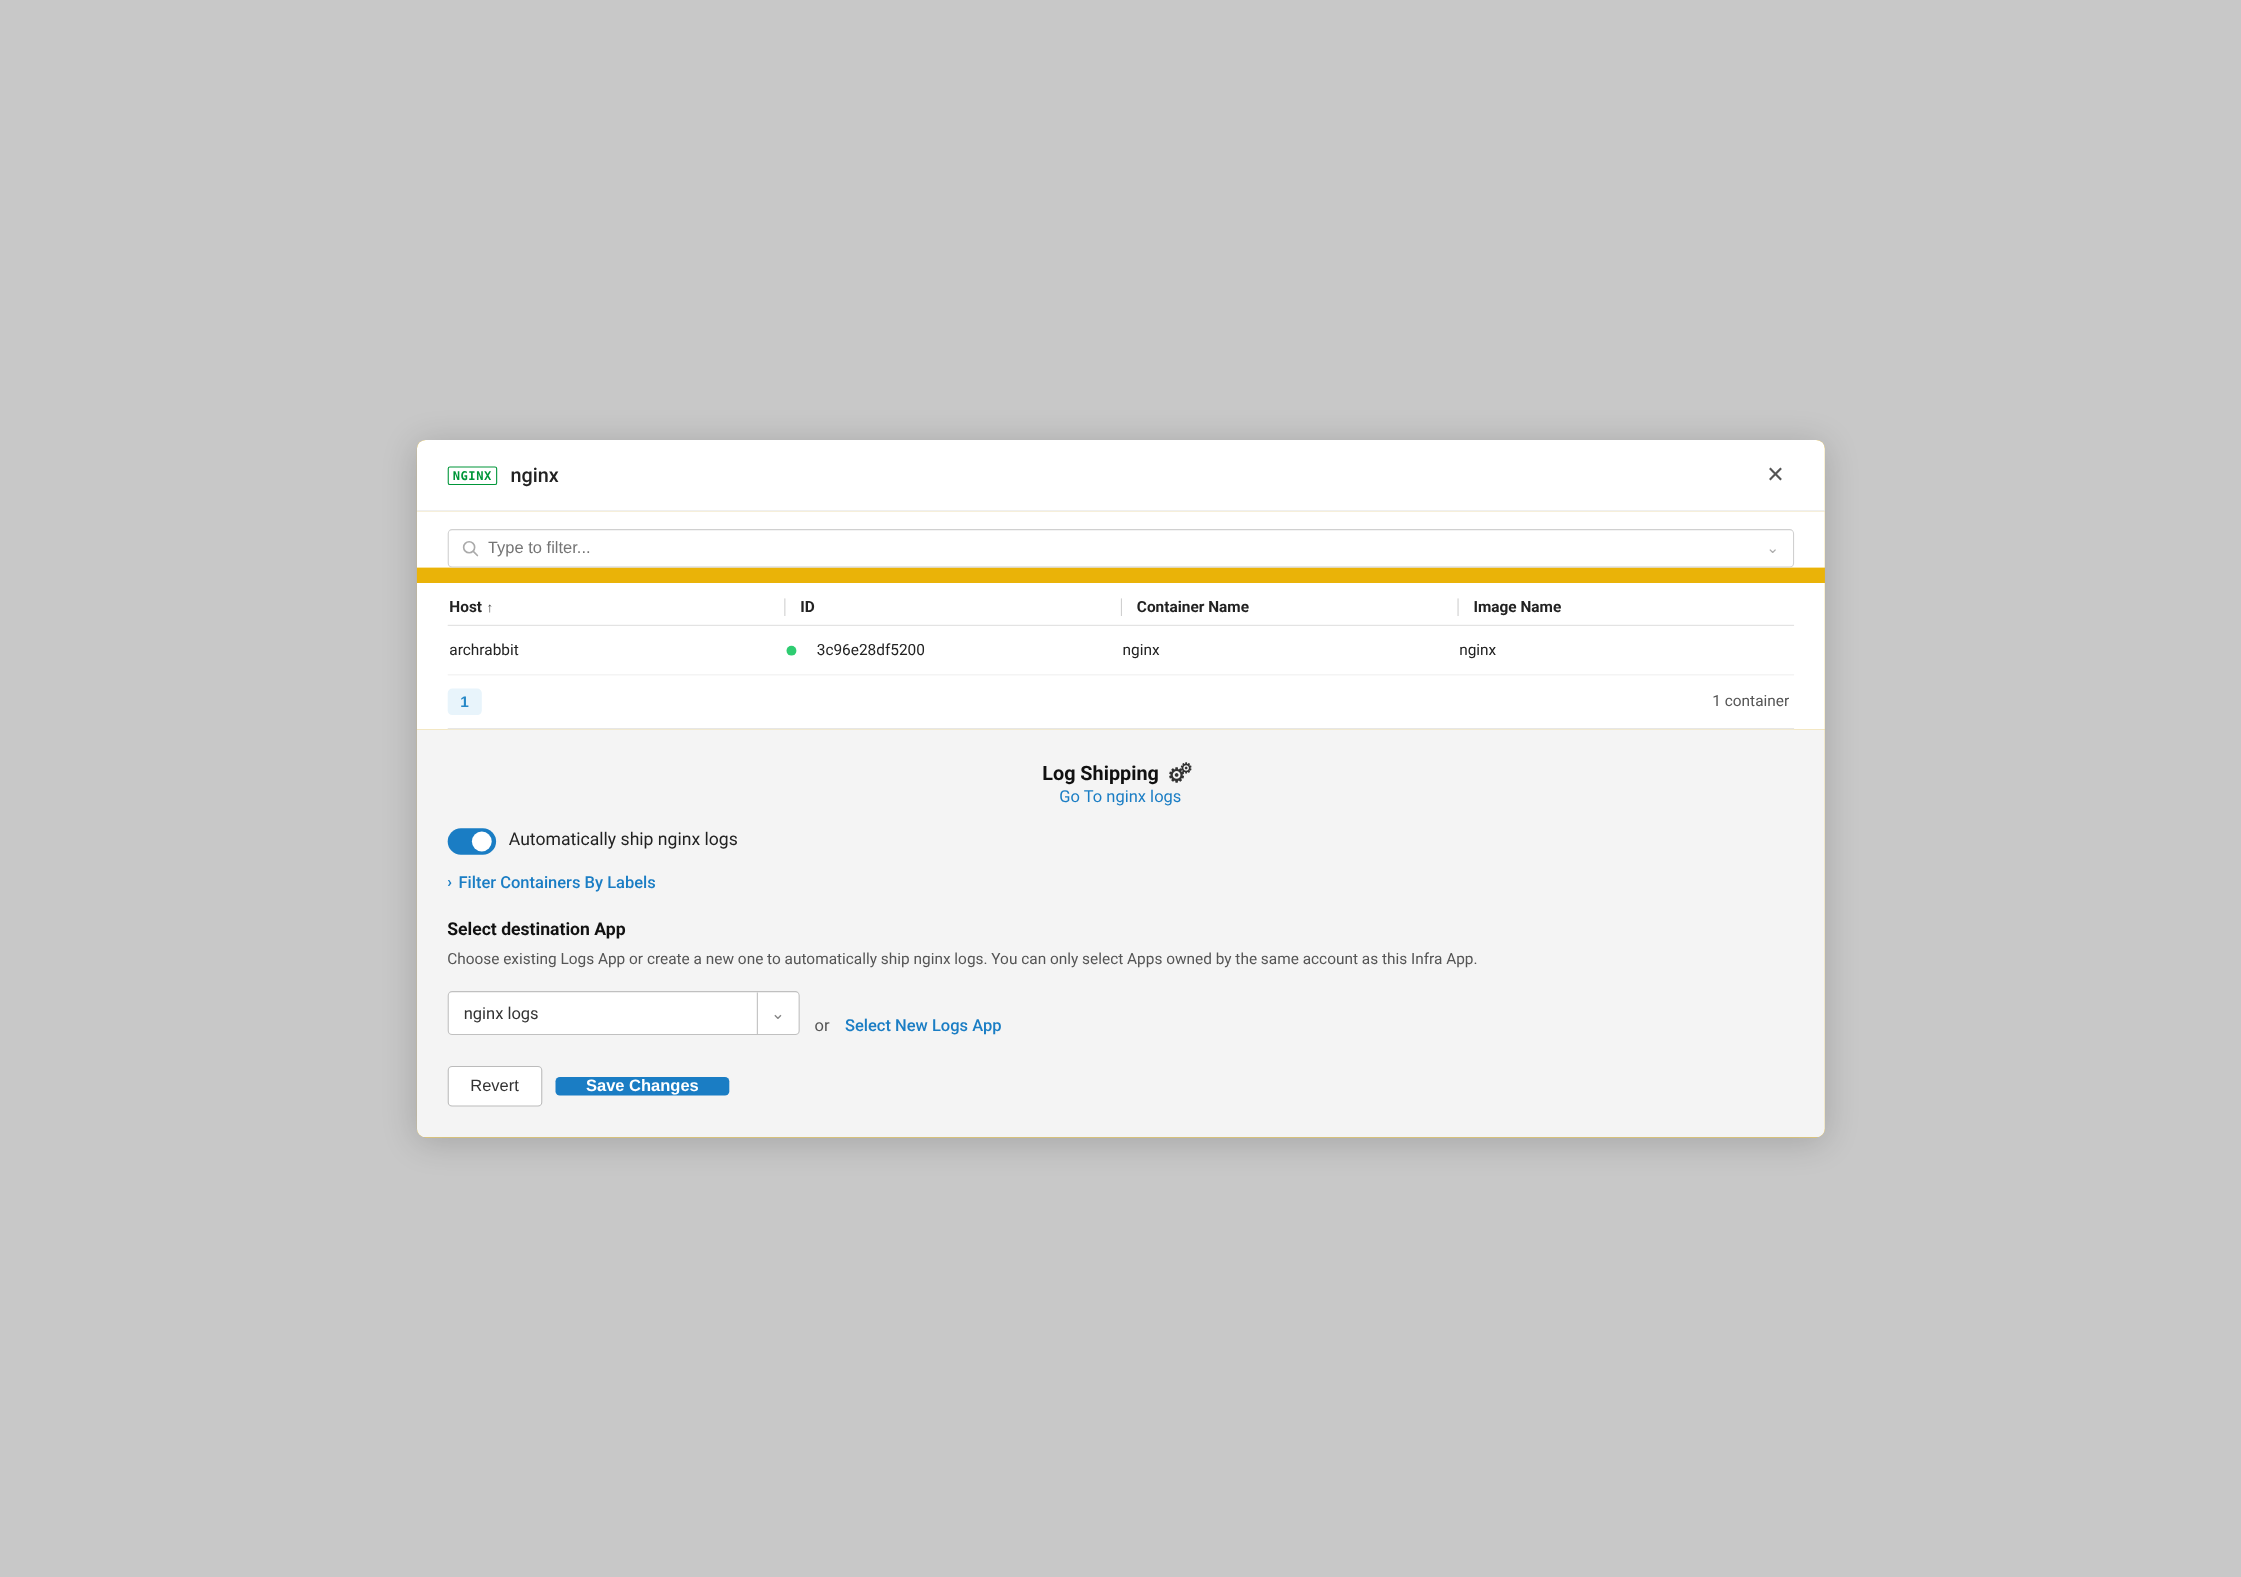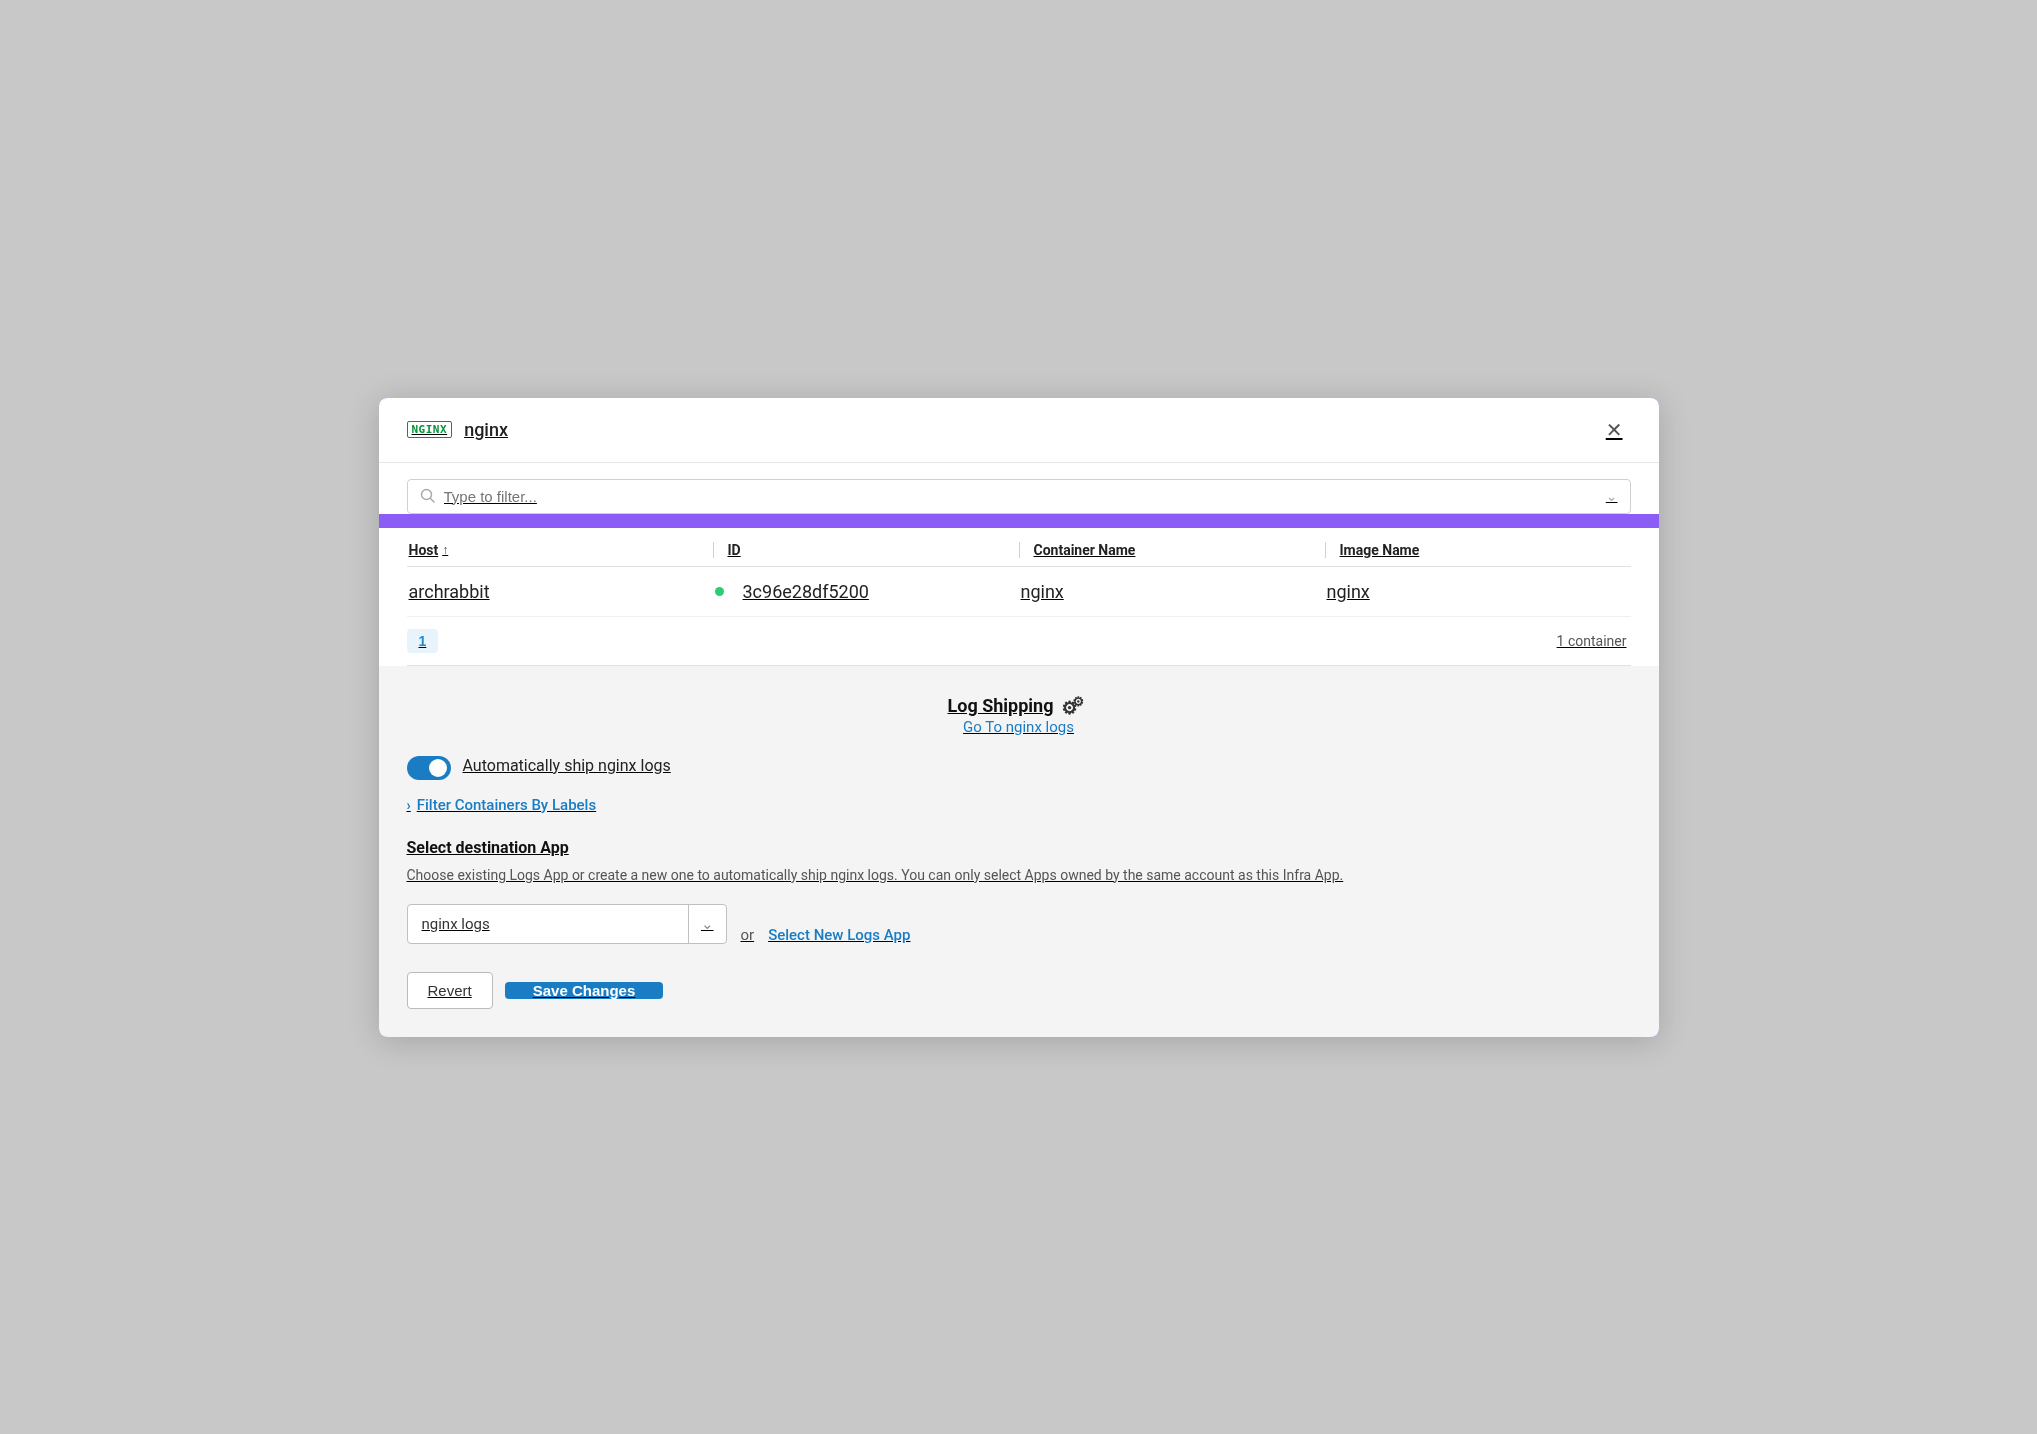--- a/index.html
+++ b/index.html
@@ -5,27 +5,26 @@
     * { box-sizing: border-box; margin: 0; padding: 0; }
     body {
       background: #c8c8c8;
       display: flex;
       align-items: center;
       justify-content: center;
       min-height: 100vh;
       font-family: -apple-system, BlinkMacSystemFont, 'Segoe UI', Roboto, sans-serif;
     }
     .modal {
-      background: #8b5cf6;
+      background: #eab308;
       border-radius: 8px;
       width: 1280px;
       max-width: 98vw;
       box-shadow: 0 4px 32px rgba(0,0,0,0.18);
       overflow: hidden;
-      text-decoration: underline;
     }
     
     .modal-header {
       display: flex;
       align-items: center;
       padding: 18px 28px;
       border-bottom: 1px solid #e5e5e5;
       background: #fff;
     }
     .nginx-logo {
@@ -113,21 +112,21 @@
     }
     .sort-arrow { font-size: 12px; color: #444; }
     .table-row {
       display: grid;
       grid-template-columns: 1fr 1fr 1fr 1fr;
       padding: 14px 0;
       border-bottom: 1px solid #f0f0f0;
       align-items: center;
     }
     .table-cell {
-      font-size: 18px;
+      font-size: 14px;
       color: #222;
       padding-left: 2px;
     }
     .table-cell.id-cell {
       display: flex;
       align-items: center;
       gap: 19px;
     }
     .green-dot {
       width: 9px;

